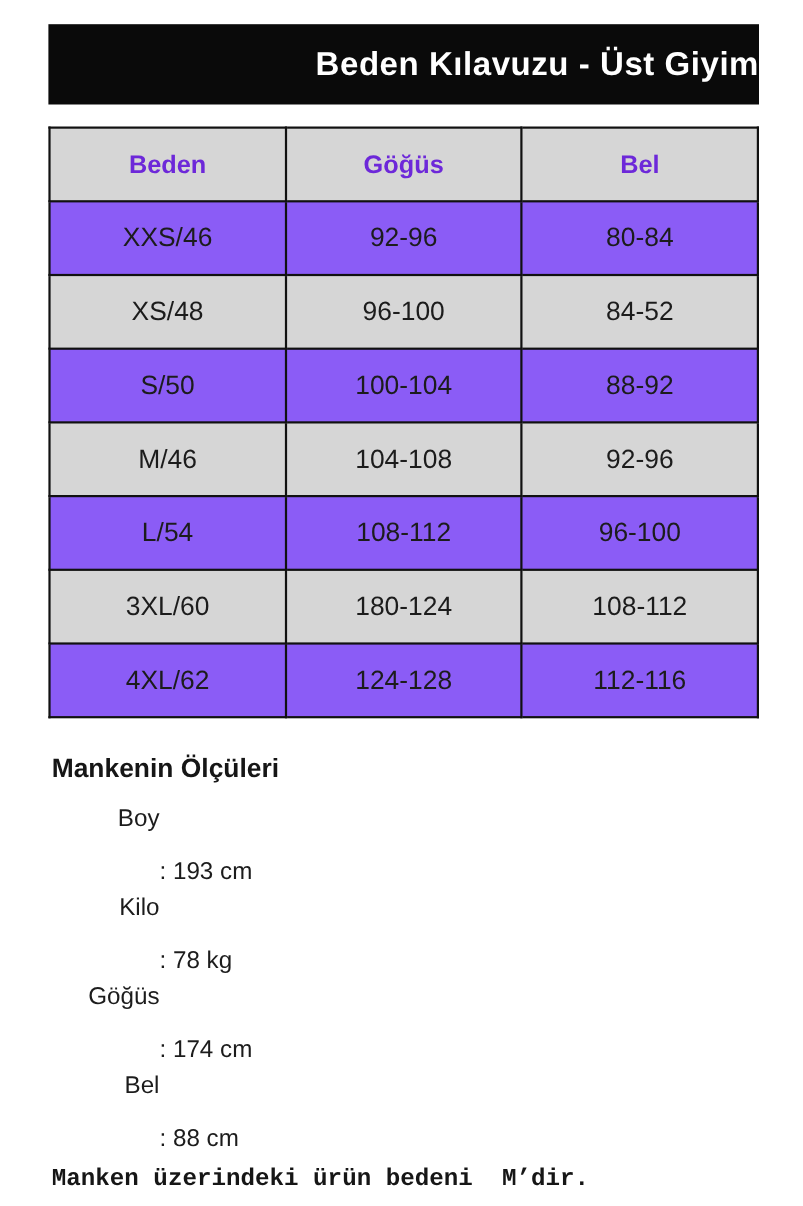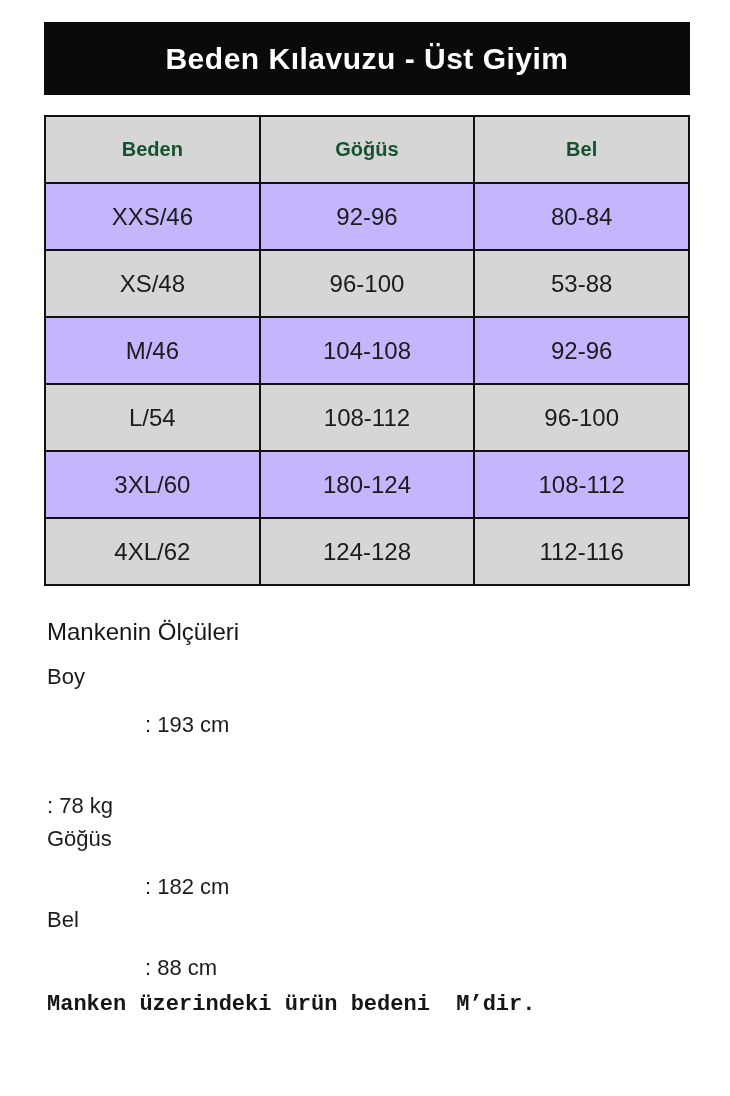--- a/index.html
+++ b/index.html
@@ -14,21 +14,21 @@
   .page {
     width: 730px; height: 1096px;
     padding: 22px 40px 0 44px;
     overflow: hidden;
   }
   
   .title-bar {
     width: 646px; height: 73px;
     background: var(--header-bg, #0a0a0a);
     color: var(--header-fg, #ffffff);
-    display: flex; align-items: center; justify-content: center;
+    display: flex; align-items: center; justify-content: flex-end;
     margin-bottom: 20px;
   }
   .title-bar h1 {
     margin: 0;
     font-size: 30px;
     font-weight: 700;
     letter-spacing: 0.5px;
   }
   
   table.size-table {
@@ -39,52 +39,53 @@
   table.size-table th,
   table.size-table td {
     border: 2px solid var(--border-color, #111111);
     text-align: center;
     vertical-align: middle;
     height: 67px;
     padding: 0;
   }
   table.size-table th {
     background: var(--row-alt-bg, #d6d6d6);
-    font-size: 20px;
+    font-size: 23px;
     font-weight: 700;
-    color: #14532d;
+    color: #6d28d9;
   }
   table.size-table td {
     font-size: 24px;
-    background: #c4b5fd;
+    background: #8b5cf6;
     color: #1c1c1c;
   }
   table.size-table tbody tr:nth-child(even) td {
     background: var(--row-alt-bg, #d6d6d6);
   }
   
   .model-section {
     margin-top: 32px;
     padding-left: 3px;
   }
   .model-section h2 {
     margin: 0 0 14px 0;
     font-size: 24px;
-    font-weight: 400;
+    font-weight: 700;
     color: #161616;
   }
   .mrow {
     font-size: 22px;
     line-height: 33px;
     display: flex;
   }
   .mrow .mlabel {
     display: inline-block;
     width: 98px;
     flex: 0 0 98px;
+    text-align: right;
   }
   .mrow .mvalue {
     display: inline-block;
     margin-top: 48px;
   }
   .model-note {
     margin: 4px 0 0 0;
     font-size: 22px;
     line-height: 33px;
     font-weight: 700;
@@ -112,21 +113,26 @@
     </thead>
     <tbody>
       <tr>
         <td>XXS/46</td>
         <td>92-96</td>
         <td>80-84</td>
       </tr>
       <tr>
         <td>XS/48</td>
         <td>96-100</td>
-        <td>53-88</td>
+        <td>84-52</td>
+      </tr>
+      <tr>
+        <td>S/50</td>
+        <td>100-104</td>
+        <td>88-92</td>
       </tr>
       <tr>
         <td>M/46</td>
         <td>104-108</td>
         <td>92-96</td>
       </tr>
       <tr>
         <td>L/54</td>
         <td>108-112</td>
         <td>96-100</td>
@@ -145,25 +151,26 @@
   </table>
 
   <section class="model-section">
     <h2>Mankenin Ölçüleri</h2>
 
     <div class="mrow">
       <span class="mlabel">Boy</span>
       <span class="mvalue">: 193 cm</span>
     </div>
     <div class="mrow">
+      <span class="mlabel">Kilo</span>
       <span class="mvalue">: 78 kg</span>
     </div>
     <div class="mrow">
       <span class="mlabel">Göğüs</span>
-      <span class="mvalue">: 182 cm</span>
+      <span class="mvalue">: 174 cm</span>
     </div>
     <div class="mrow">
       <span class="mlabel">Bel</span>
       <span class="mvalue">: 88 cm</span>
     </div>
 
     <p class="model-note">Manken üzerindeki ürün bedeni  M’dir.</p>
   </section>
 
 </div>

